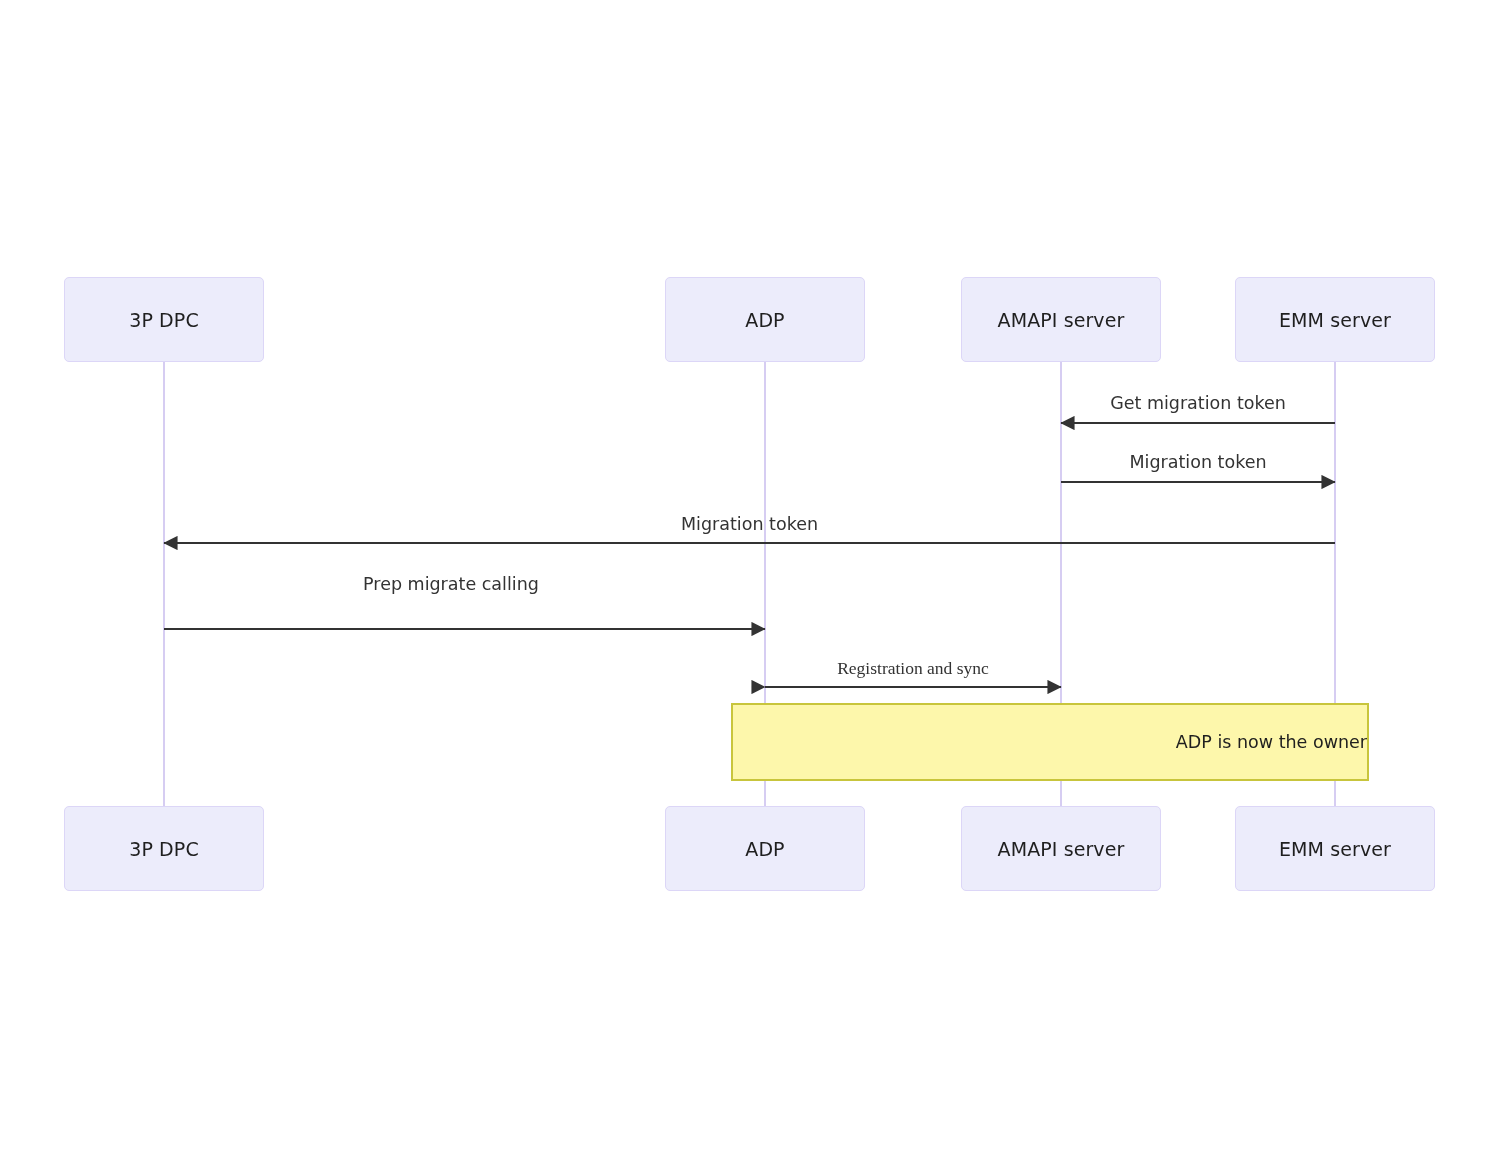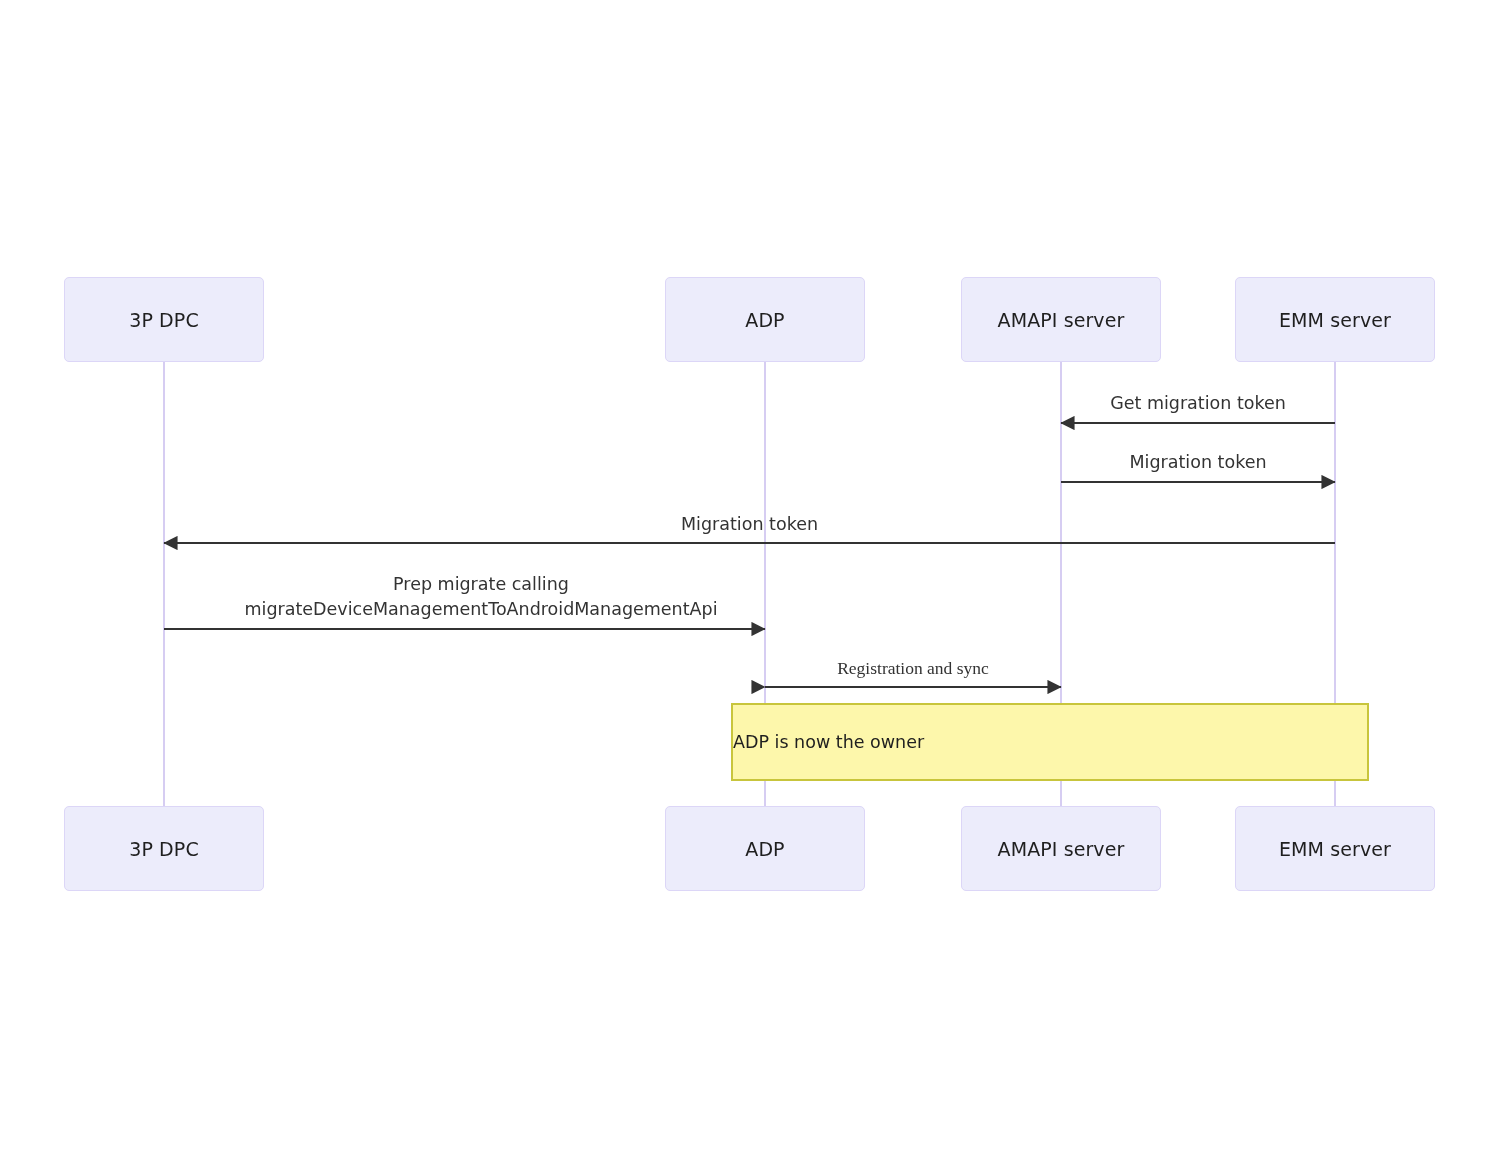--- a/index.html
+++ b/index.html
@@ -47,21 +47,21 @@
     white-space: nowrap;
     line-height: 25px;
   }
   .note-box {
     position: absolute;
     box-sizing: border-box;
     background: #fdf7ab;
     border: 2px solid #c8c53c;
     display: flex;
     flex-direction: column;
-    align-items: flex-start;
+    align-items: flex-end;
     justify-content: center;
     font-size: 17.5px;
     color: #1f1f1f;
     line-height: 26px;
     text-align: center;
   }
   .arrow-layer {
     position: absolute;
     left: 0; top: 0;
     width: 1500px;
@@ -117,23 +117,22 @@
   <div id="msg-labels">
       <div class="msg-label" style="left: 798px; width: 800px; top: 391px;">
         <div>Get migration token</div>
       </div>
       <div class="msg-label" style="left: 798px; width: 800px; top: 450px;">
         <div>Migration token</div>
       </div>
       <div class="msg-label" style="left: 349.5px; width: 800px; top: 512px;">
         <div>Migration token</div>
       </div>
-      <div class="msg-label" style="left: 81px; width: 800px; top: 572px;">
+      <div class="msg-label" style="left: 51px; width: 800px; top: 572px;">
         <div>Prep migrate calling</div>
-        <div>migrateDeviceManagementToAndroidManagementApi</div>
       </div>
       <div class="msg-label" style="left: 513px; width: 800px; top: 656px; font-family: Liberation Serif, serif;">
         <div>Registration and sync</div>
       </div>
     </div>
 
   <div id="notes">
       <div class="note-box" style="left: 731px; top: 703px; width: 638px; height: 78px;">
         <div>ADP is now the owner</div>
       </div>

